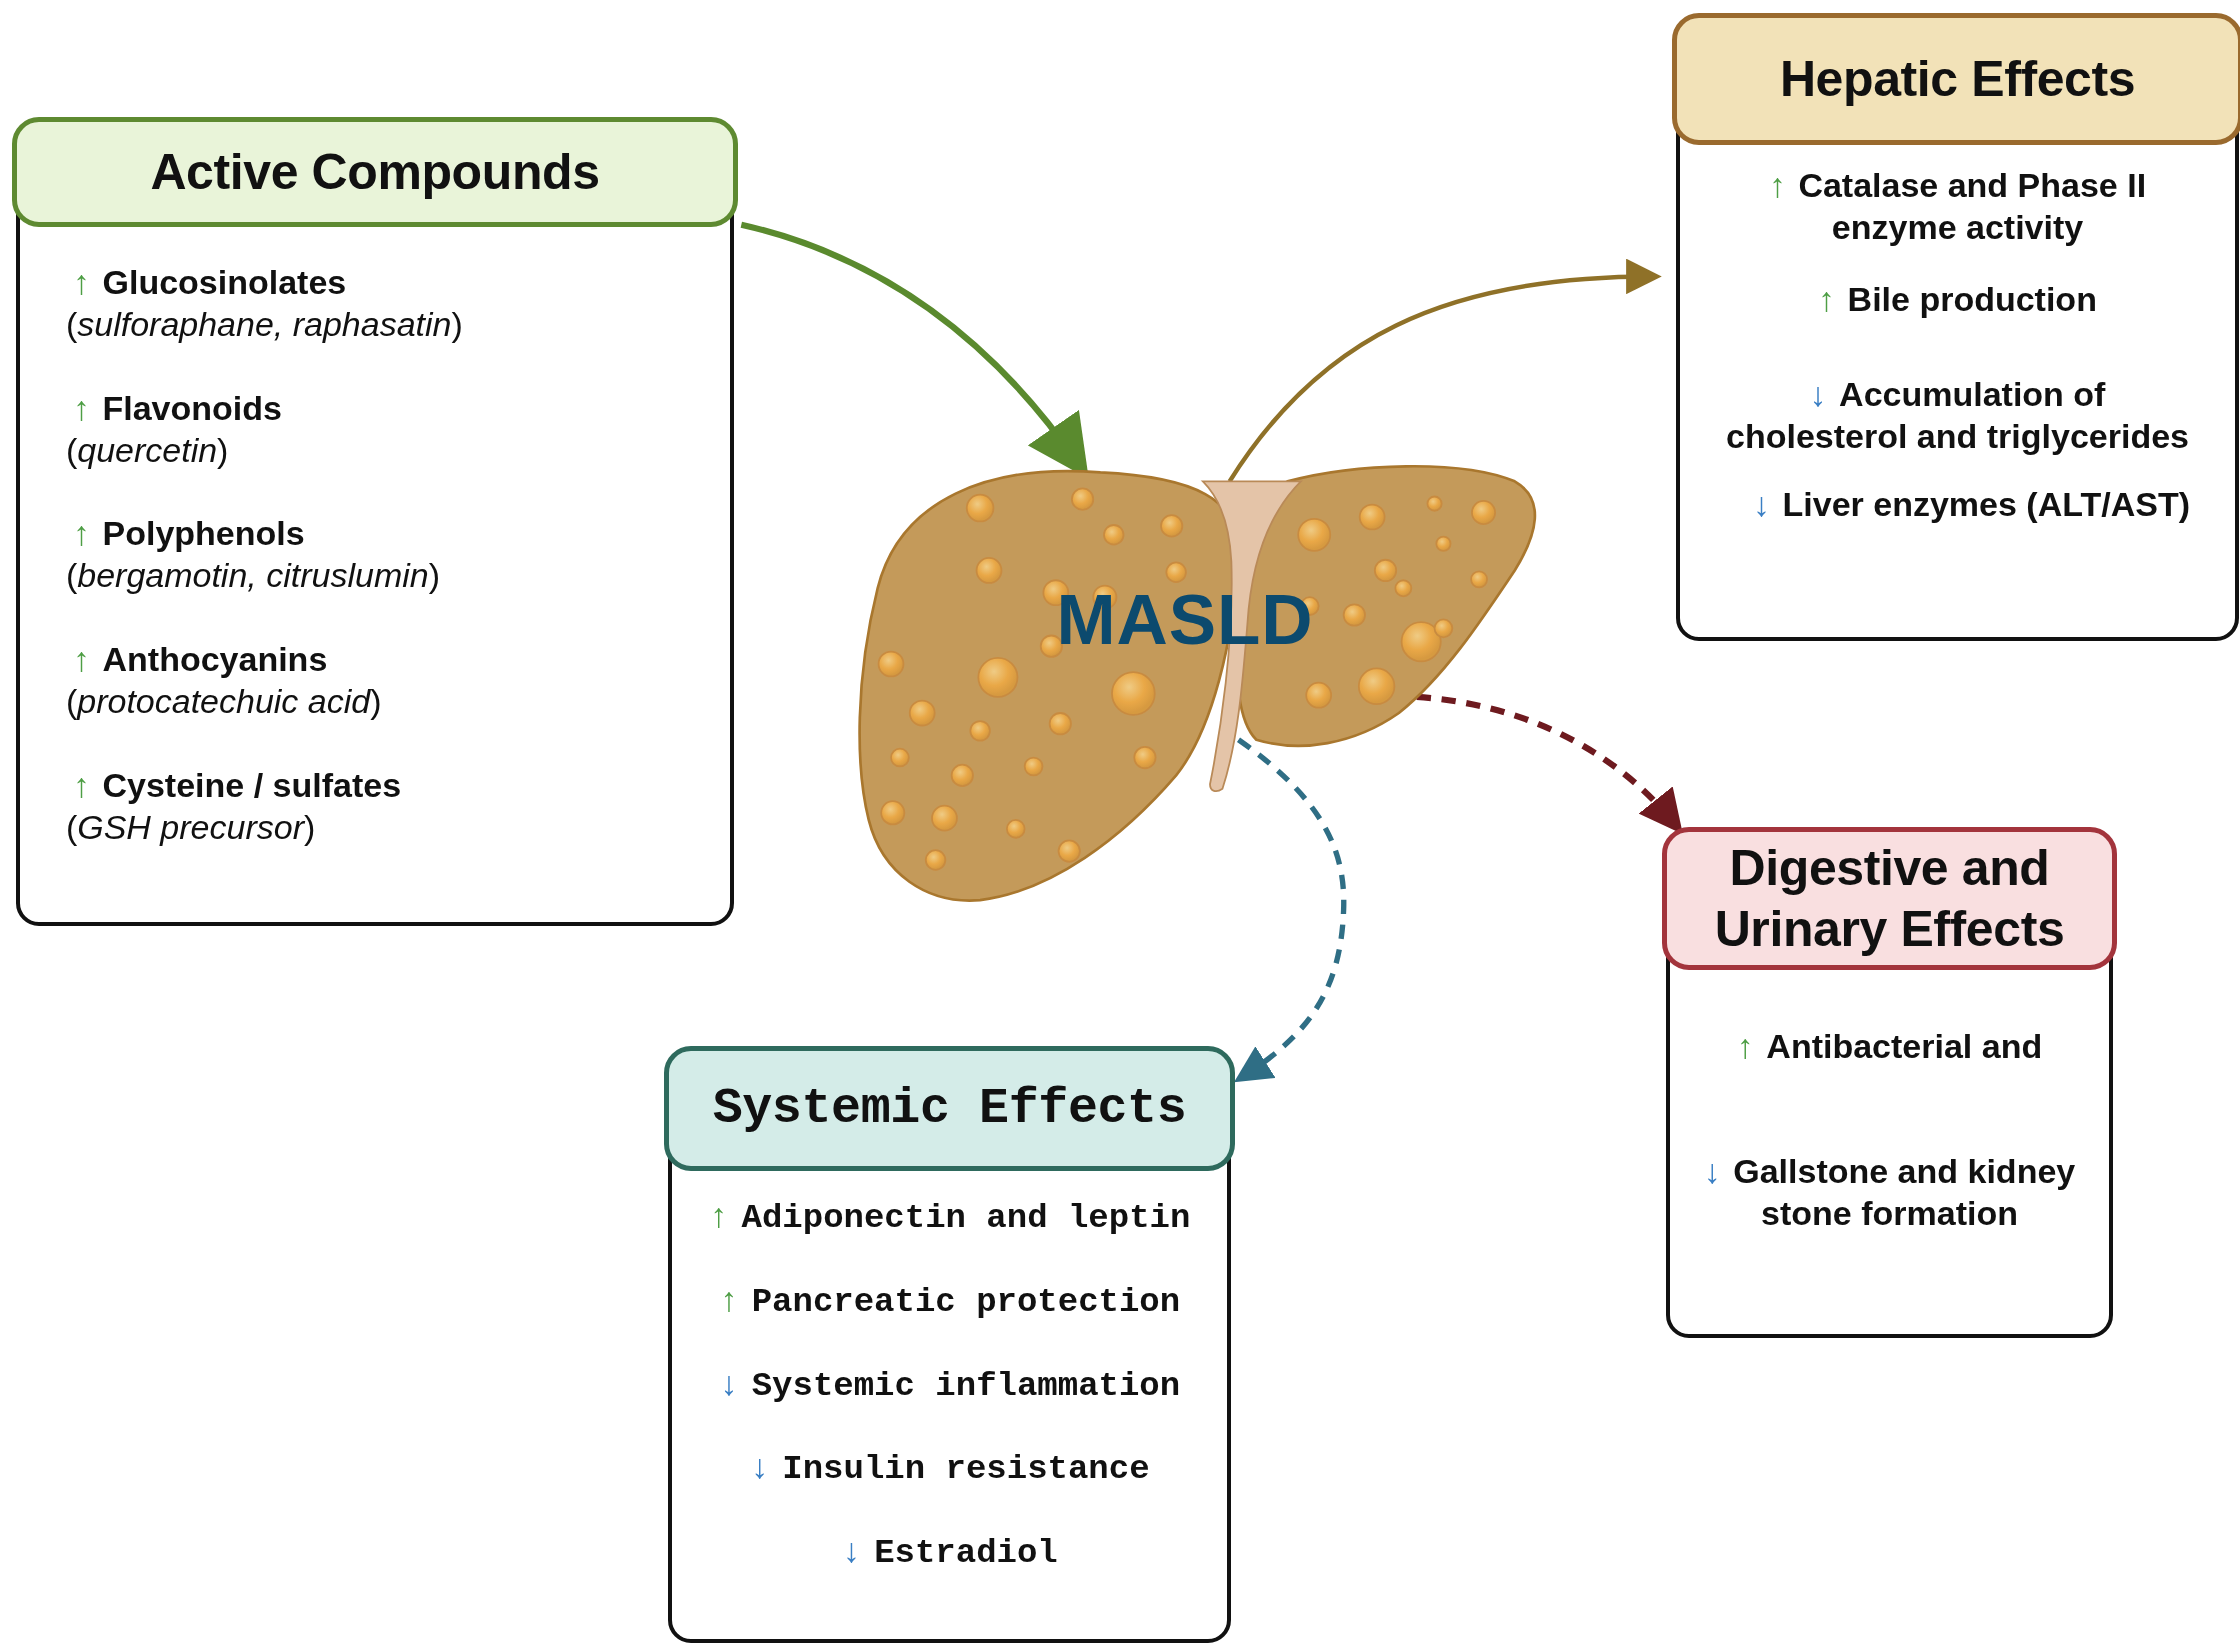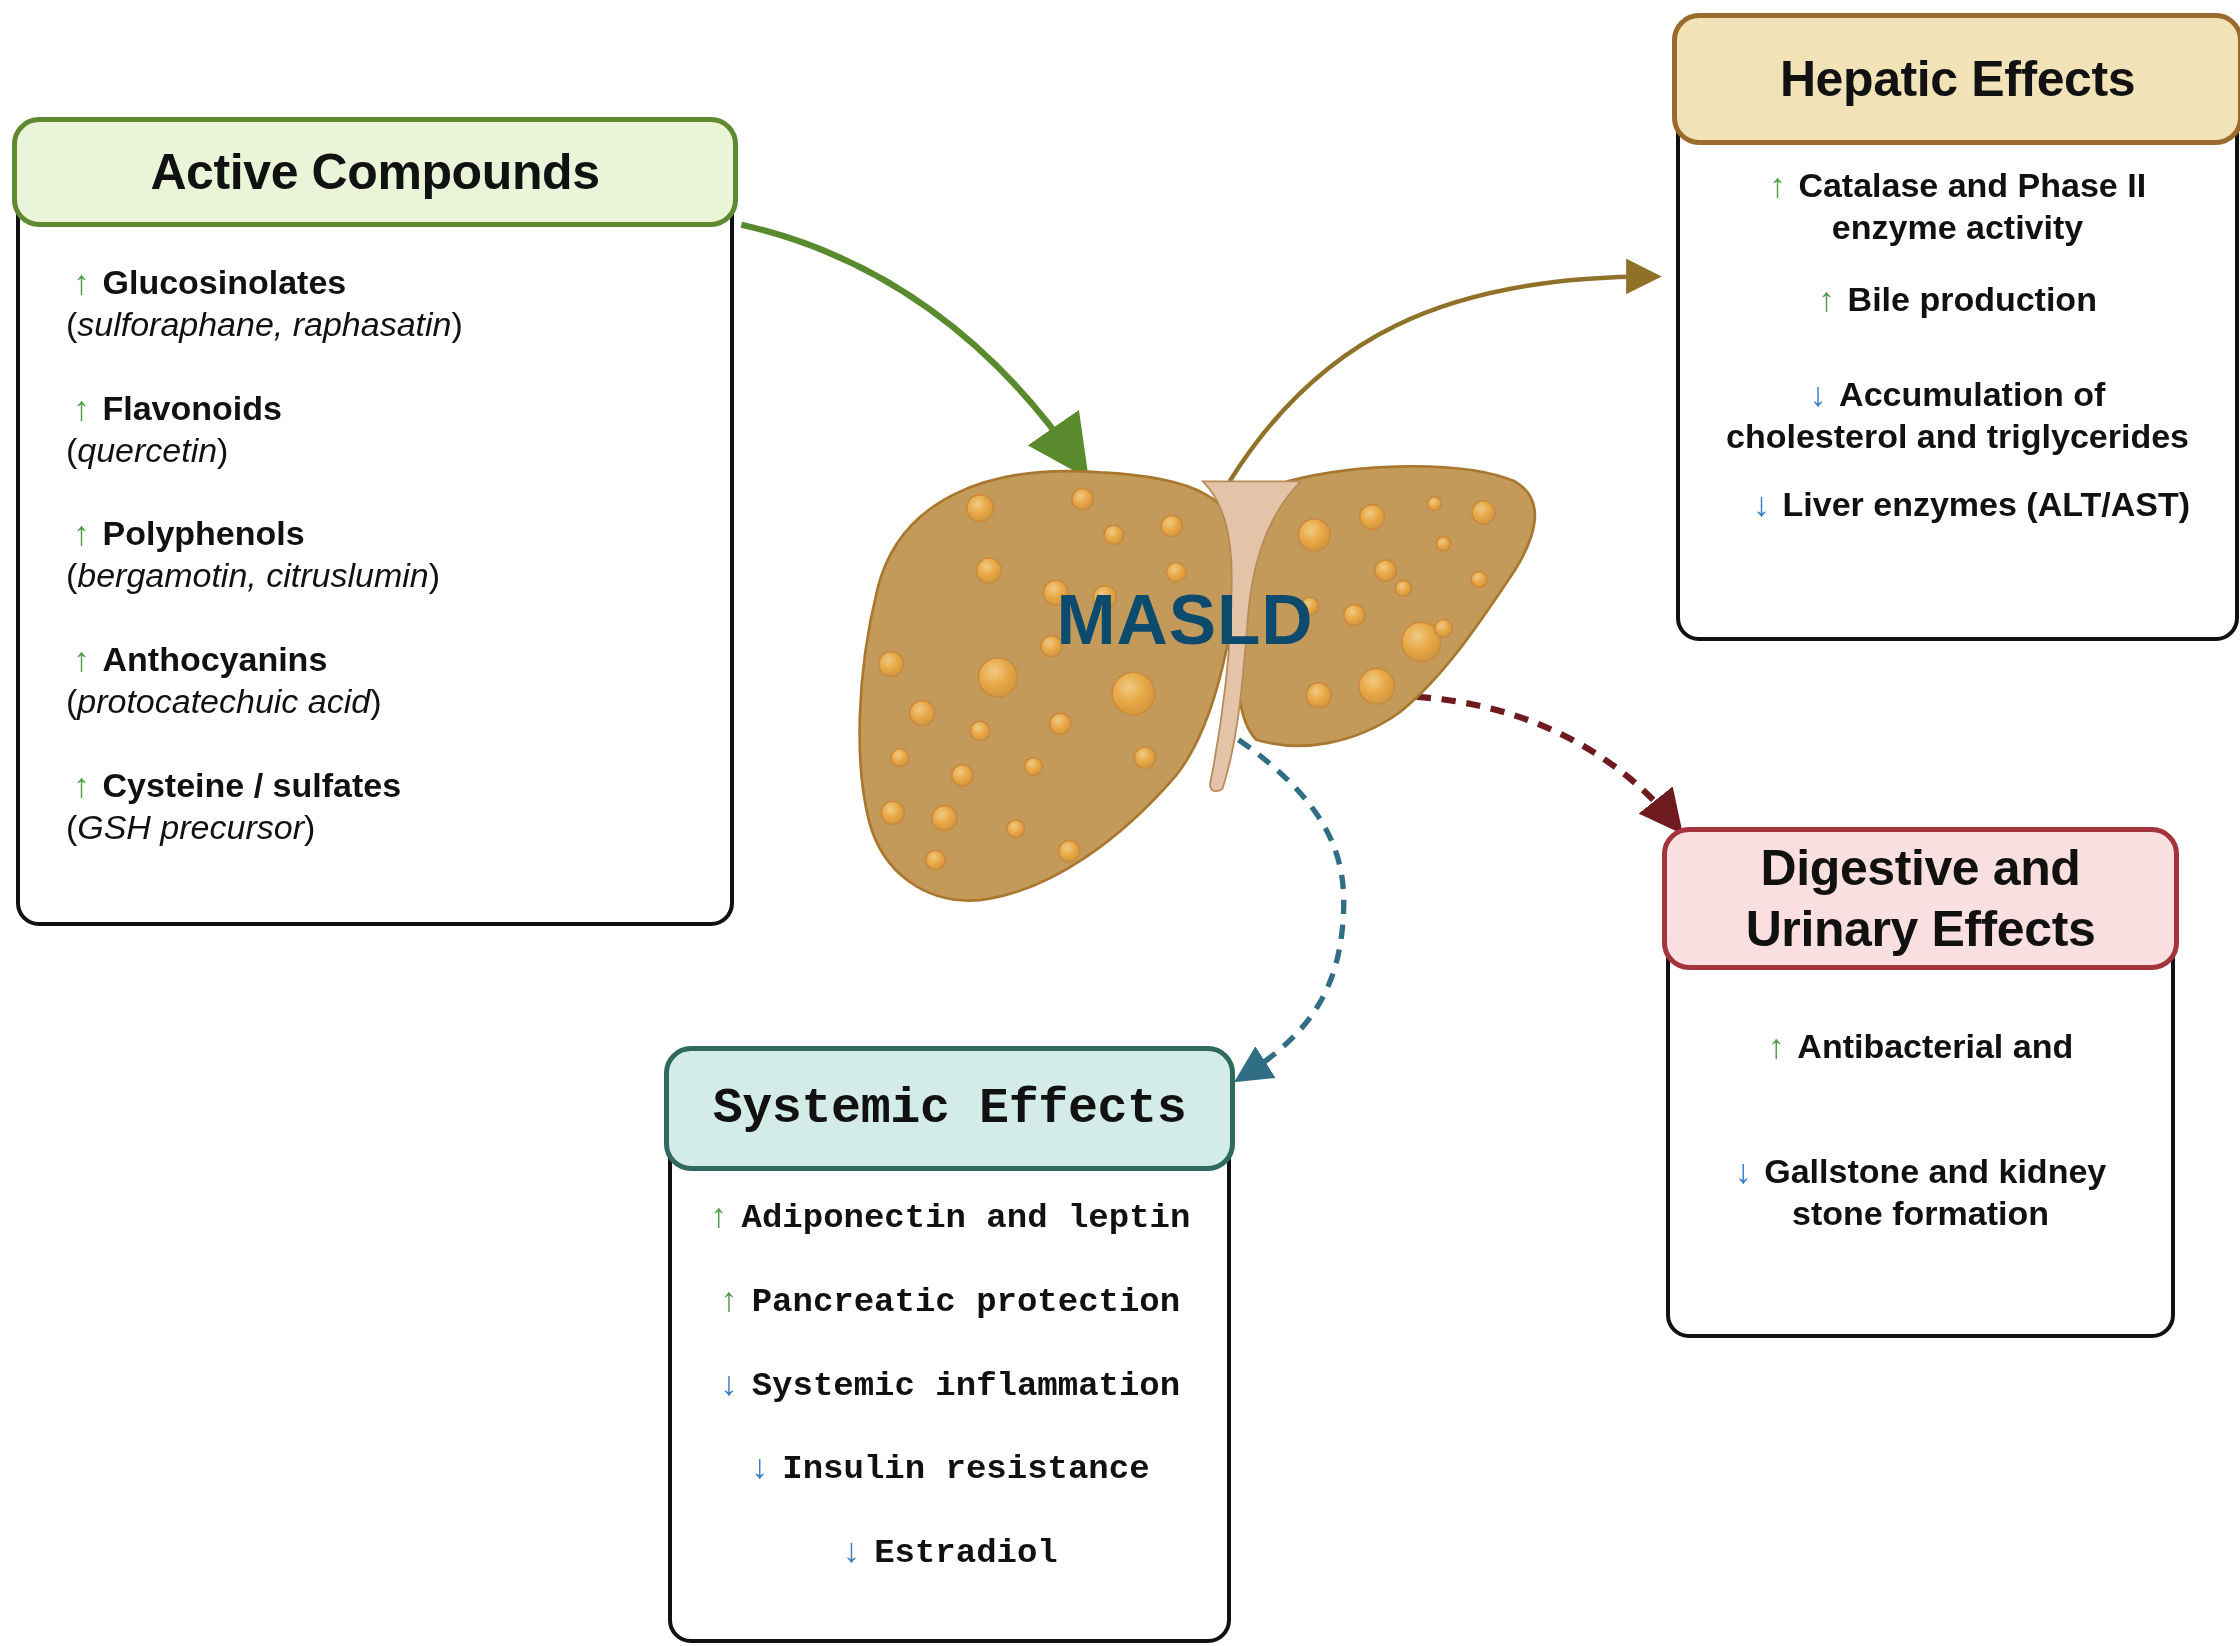--- a/index.html
+++ b/index.html
@@ -167,21 +167,21 @@
       <div class="item center" style="top: 209px;">
         <div><span class="arrow-down">↓</span><span>Accumulation of</span></div>
         <div>cholesterol and triglycerides</div>
       </div>
       <div class="item center" style="top: 319px; padding-left: 28px;">
         <div><span class="arrow-down">↓</span><span>Liver enzymes (ALT/AST)</span></div>
       </div>
     </div>
 </div>
 
-<div class="panel" style="left:1666px; top:827px; width:509px; height:511px;">
+<div class="panel" style="left:1666px; top:827px; width:447px; height:511px;">
   <div class="panel-body" style="top:62px;"></div>
   <div class="panel-header" style="height:143px; background:#f9dfe0; border-color:#a3343c; flex-direction:column;">
     <span>Digestive and</span>
     <span>Urinary Effects</span>
   </div>
   <div id="digestive-list" style="position:absolute; left:0; right:0; top:198px;">
       <div class="item center" style="top: 0px;">
         <div><span class="arrow-up">↑</span><span>Antibacterial and</span></div>
       </div>
       <div class="item center" style="top: 125px;">

